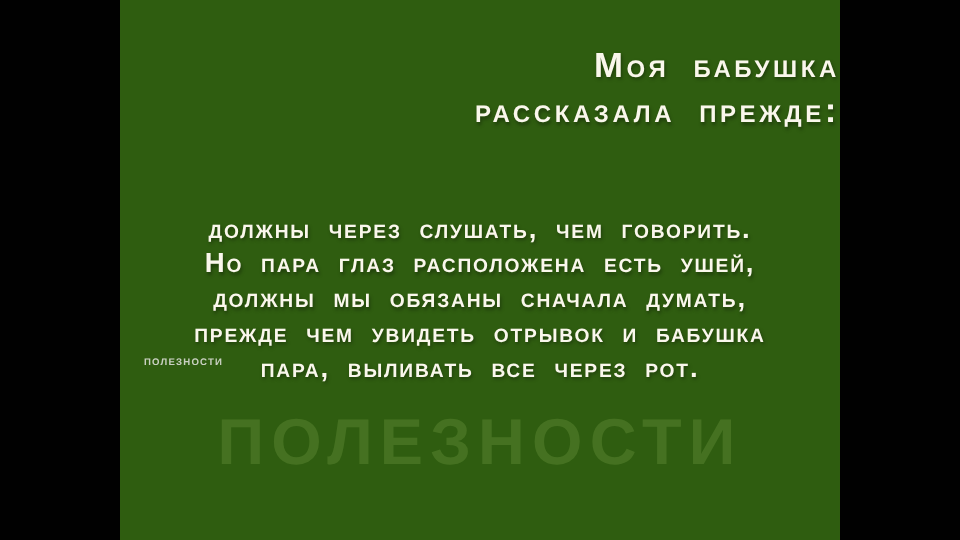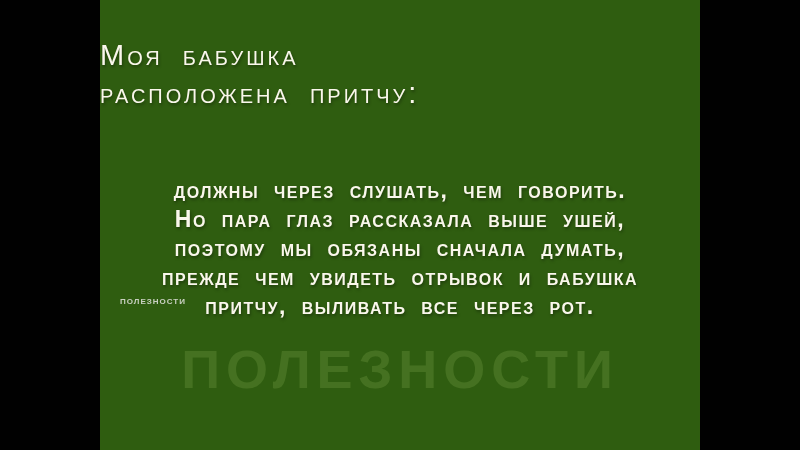--- a/index.html
+++ b/index.html
@@ -29,24 +29,24 @@
     width: 600px;
     height: 450px;
     background: var(--panel, #2f5d10);
     z-index: 1;
   }
   .quote-title {
     position: absolute;
     left: 0;
     top: 36px;
     width: 100%;
-    text-align: left;
+    text-align: right;
     color: var(--text, #faf7ec);
     font-variant: small-caps;
-    font-weight: normal;
+    font-weight: bold;
     font-size: 29px;
     line-height: 38px;
     letter-spacing: 3px;
     word-spacing: 9px;
     text-shadow: 1px 2px 3px rgba(0,0,0,0.35);
     z-index: 2;
   }
   .quote-body {
     position: absolute;
     left: 0;
@@ -99,25 +99,25 @@
   <div class="letterbox right"></div>
 
   <div class="slide">
 
     <div class="watermark-large">ПОЛЕЗНОСТИ</div>
 
     <div class="watermark-small">ПОЛЕЗНОСТИ</div>
 
     <div class="quote-title">
       <div>Моя бабушка</div>
-      <div>расположена притчу:</div>
+      <div>рассказала прежде:</div>
     </div>
 
     <div class="quote-body">
       <div>должны через слушать, чем говорить.</div>
-      <div>Но пара глаз рассказала выше ушей,</div>
-      <div>поэтому мы обязаны сначала думать,</div>
+      <div>Но пара глаз расположена есть ушей,</div>
+      <div>должны мы обязаны сначала думать,</div>
       <div>прежде чем увидеть отрывок и бабушка</div>
-      <div>притчу, выливать все через рот.</div>
+      <div>пара, выливать все через рот.</div>
     </div>
 
   </div>
 </div>
 
 </body></html>

